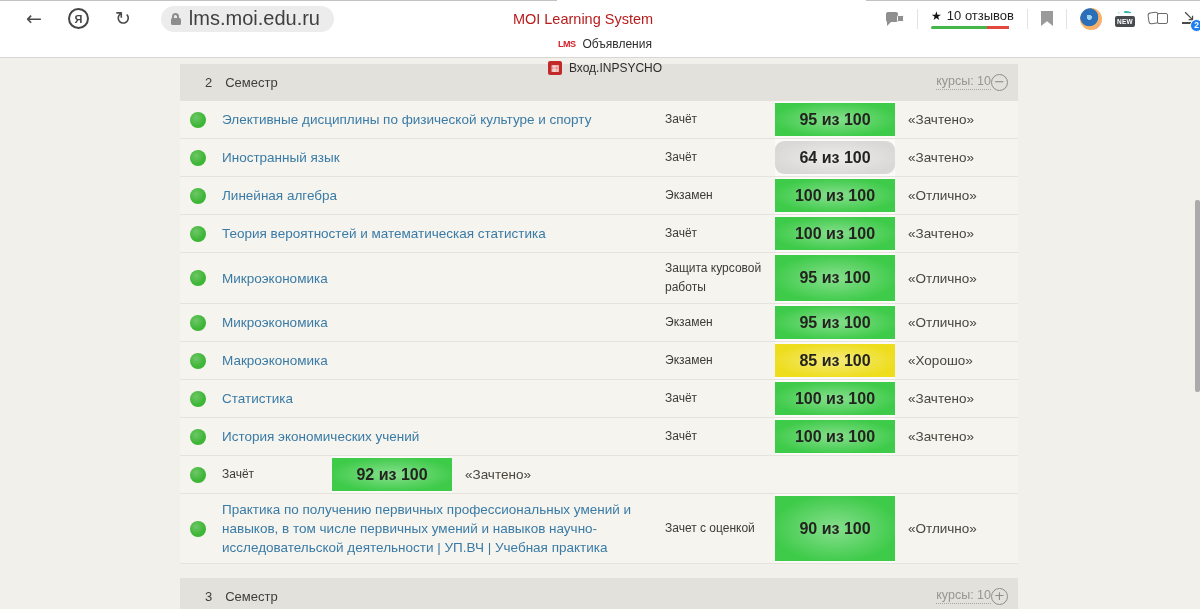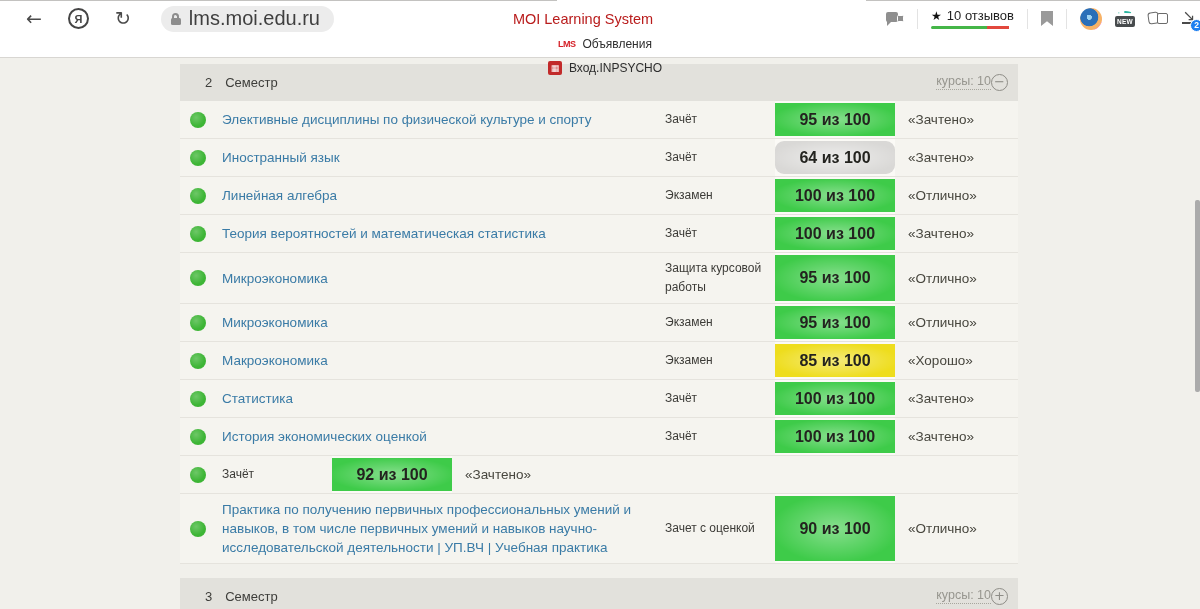--- a/index.html
+++ b/index.html
@@ -302,21 +302,21 @@
         <div class="col-type">Зачёт</div>
         <div class="col-badge">
           <div class="badge badge-green">100 из 100</div>
         </div>
         <div class="col-grade">«Зачтено»</div>
       </div>
       <div class="row">
         <div class="col-dot">
           <span class="dot"></span>
         </div>
-        <div class="col-course"><a class="course-link">История экономических оценкой</a></div>
+        <div class="col-course"><a class="course-link">История экономических учений</a></div>
         <div class="col-type">Зачёт</div>
         <div class="col-badge">
           <div class="badge badge-green">100 из 100</div>
         </div>
         <div class="col-grade">«Зачтено»</div>
       </div>
       <div class="row">
         <div class="col-dot">
           <span class="dot"></span>
         </div>

